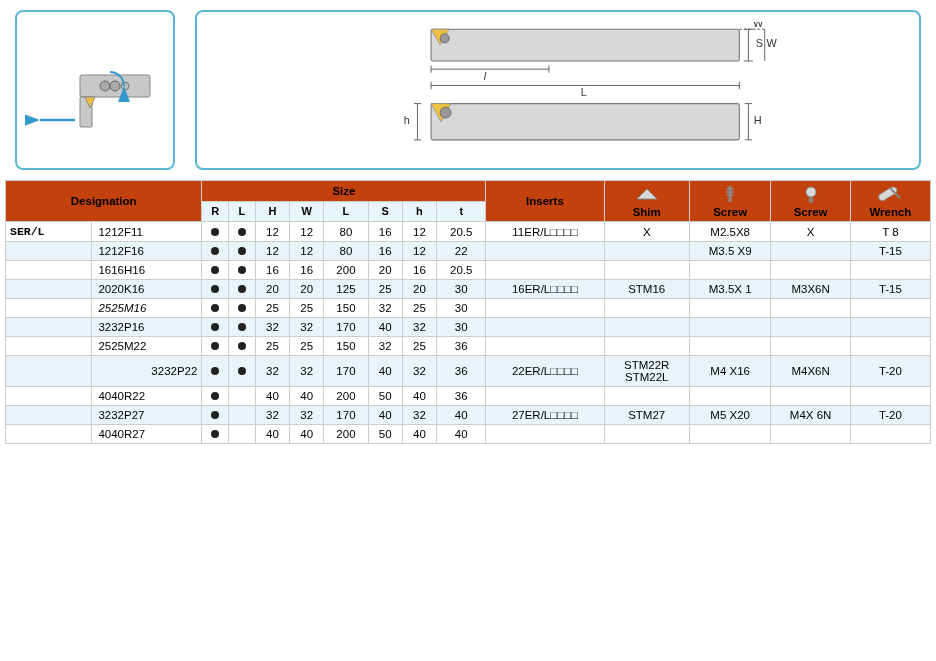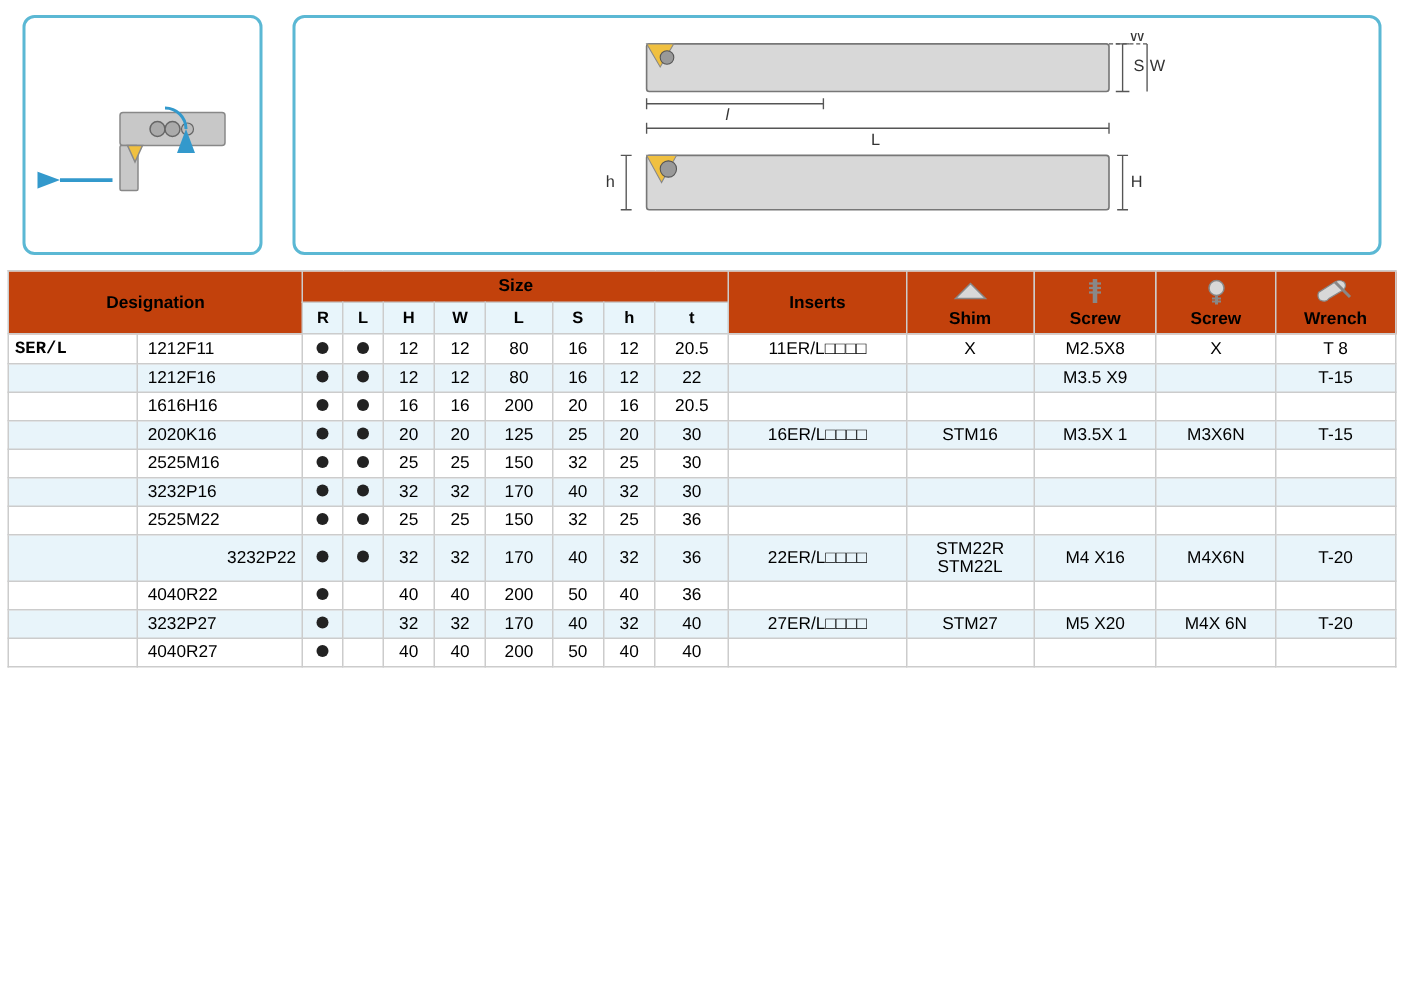--- a/index.html
+++ b/index.html
@@ -306,21 +306,21 @@
           <td>20</td>
           <td>30</td>
           <td>16ER/L□□□□</td>
           <td>STM16</td>
           <td>M3.5X 1</td>
           <td>M3X6N</td>
           <td>T-15</td>
         </tr>
         <tr class="row-white">
           <td class="group-label" style="min-width: 55px;"></td>
-          <td class="designation-col" style="min-width: 70px;">2525M16</td>
+          <td class="designation-col" style="min-width: 70px; font-style: italic;">2525M16</td>
           <td><span class="dot"></span></td>
           <td><span class="dot"></span></td>
           <td>25</td>
           <td>25</td>
           <td>150</td>
           <td>32</td>
           <td>25</td>
           <td>30</td>
           <td></td>
           <td></td>

